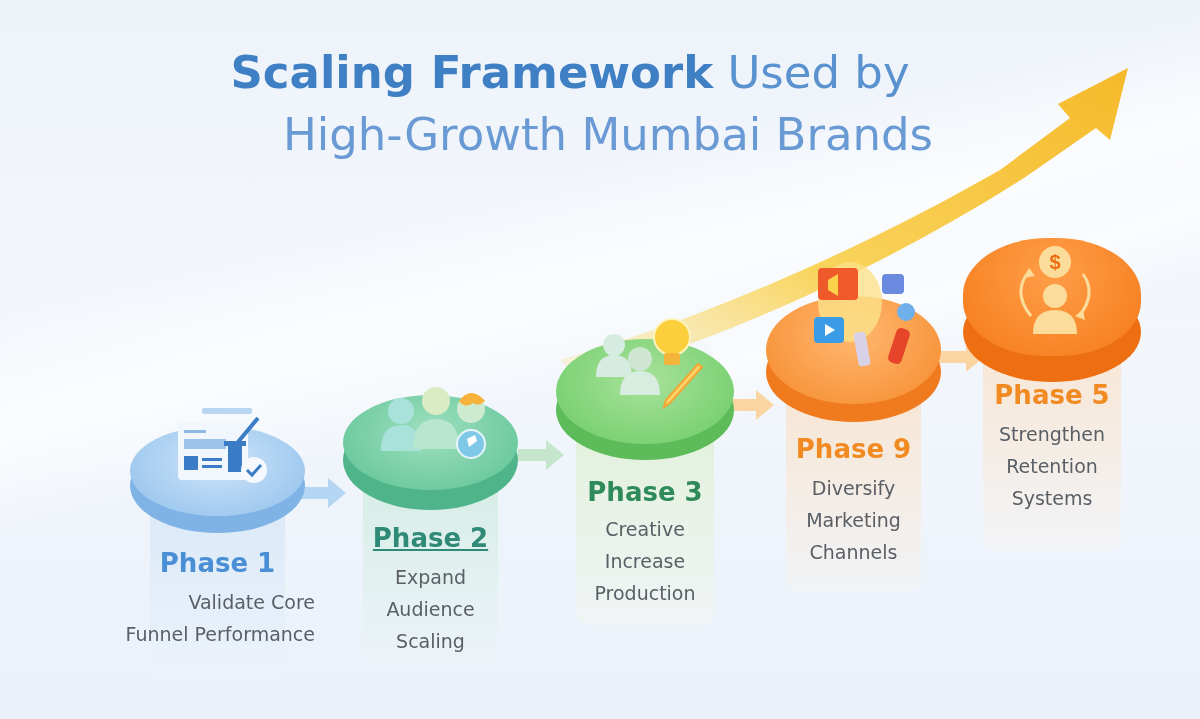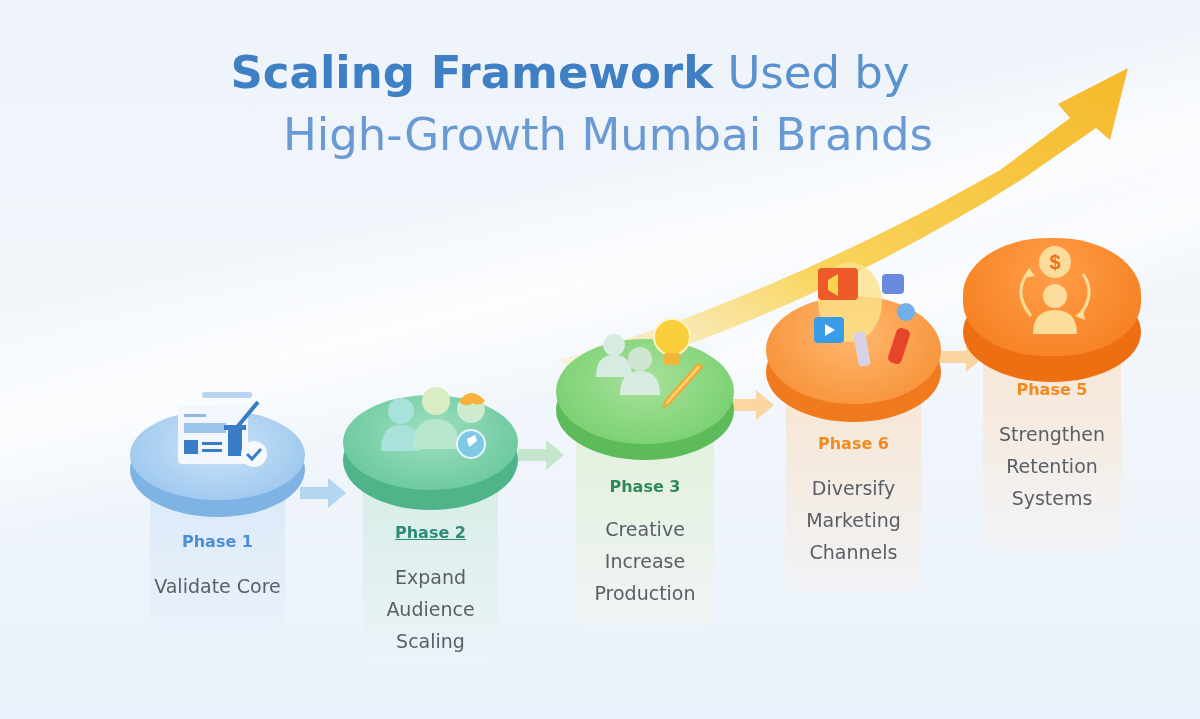--- a/index.html
+++ b/index.html
@@ -39,21 +39,21 @@
       position: absolute; left: 0; right: 0; top: 0;
       border-radius: 50%;
     }
     .phase .disc-top {
       position: absolute; left: 0; right: 0; top: 0;
       border-radius: 50%;
     }
     .phase .icon-wrap { position: absolute; }
     .phase .label {
       position: absolute; left: 0; right: 0; text-align: center;
-      font-weight: bold; font-size: 16px;
+      font-weight: bold; font-size: 26px;
     }
     .phase .desc {
       position: absolute; left: -10px; right: -10px; text-align: center;
       color: #5a5f66; font-size: 19px; line-height: 32px;
     }
     .connector {
       position: absolute; width: 46px; height: 30px;
     }
   </style>
 </head>
@@ -87,41 +87,42 @@
 <svg class="connector" style="left:518px;top:440px;" viewBox="0 0 46 30">
     <path d="M0,9 H28 V0 L46,15 L28,30 V21 H0 Z" fill="#bde3c4" opacity="0.85"></path>
   </svg>
 <svg class="connector" style="left:728px;top:390px;" viewBox="0 0 46 30">
     <path d="M0,9 H28 V0 L46,15 L28,30 V21 H0 Z" fill="#fbcf92" opacity="0.85"></path>
   </svg>
 <svg class="connector" style="left:938px;top:342px;" viewBox="0 0 46 30">
     <path d="M0,9 H28 V0 L46,15 L28,30 V21 H0 Z" fill="#fbcf92" opacity="0.85"></path>
   </svg>
 
-<div class="phase" style="left:130px;top:402px;width:175px;height:260px;">
+<div class="phase" style="left:130px;top:418px;width:175px;height:260px;">
   <div class="column" style="background:linear-gradient(180deg, rgba(200,222,244,0.6), rgba(240,246,252,0.2));"></div>
   <div class="disc" style="top:20px;height:95px;background:#7fb3e6;"></div>
   <div class="disc-top" style="top:8px;height:90px;background:radial-gradient(ellipse at 50% 40%, #cfe4f8, #8fc0ec);"></div>
   <svg class="icon-wrap" style="left:42px;top:-10px;width:100px;height:85px;" viewBox="0 0 100 85">
     <rect x="30" y="0" width="50" height="6" rx="2" fill="#b8d6f2"></rect>
     <rect x="6" y="14" width="70" height="58" rx="4" fill="#f2f7fd"></rect>
     <rect x="12" y="22" width="22" height="3" fill="#8fb8e2"></rect>
     <rect x="12" y="31" width="42" height="10" fill="#9cc4ea"></rect>
     <rect x="12" y="48" width="14" height="14" fill="#3b7cc6"></rect>
     <rect x="30" y="50" width="20" height="3" fill="#3b7cc6"></rect>
     <rect x="30" y="57" width="20" height="3" fill="#3b7cc6"></rect>
     <rect x="56" y="36" width="14" height="28" fill="#3b7cc6"></rect>
     <rect x="52" y="33" width="22" height="5" fill="#3b7cc6"></rect>
     <line x1="66" y1="34" x2="86" y2="10" stroke="#3b7cc6" stroke-width="4"></line>
     <circle cx="82" cy="62" r="13" fill="#f5f9fd"></circle>
     <path d="M75,62 l5,5 l9,-10" stroke="#3b7cc6" stroke-width="3" fill="none"></path>
   </svg>
   <div class="label" style="top:130px;color:#4a8fd6;">Phase 1</div>
-  <div class="desc" style="top:168px;">
+  <div class="desc" style="top:168px;text-align:right;">
     <div>Validate Core</div>
+    <div>Funnel Performance</div>
   </div>
 </div>
 
 <div class="phase" style="left:343px;top:385px;width:175px;height:280px;">
   <div class="column" style="background:linear-gradient(180deg, rgba(190,230,210,0.6), rgba(240,248,244,0.2));"></div>
   <div class="disc" style="top:25px;height:100px;background:#4fb48a;"></div>
   <div class="disc-top" style="top:10px;height:95px;background:radial-gradient(ellipse at 50% 40%, #9fe0c0, #5cc294);"></div>
   <svg class="icon-wrap" style="left:28px;top:-6px;width:130px;height:90px;" viewBox="0 0 130 90">
     <circle cx="30" cy="32" r="13" fill="#a9e2da"></circle>
     <path d="M10,72 q0,-26 20,-26 q20,0 20,26 z" fill="#a9e2da"></path>
@@ -169,21 +170,21 @@
     <ellipse cx="42" cy="40" rx="32" ry="40" fill="#fbe28a" opacity="0.8"></ellipse>
     <rect x="10" y="6" width="40" height="32" rx="4" fill="#ee5a2a"></rect>
     <path d="M20,18 l10,-6 v22 l-10,-6 z" fill="#fbd34a"></path>
     <rect x="74" y="12" width="22" height="20" rx="4" fill="#6a8ae0"></rect>
     <rect x="6" y="55" width="30" height="26" rx="4" fill="#3a9be6"></rect>
     <path d="M17,62 l10,6 l-10,6 z" fill="#fff"></path>
     <circle cx="98" cy="50" r="9" fill="#6fb0ea"></circle>
     <rect x="48" y="70" width="12" height="34" rx="3" fill="#d8d2e8" transform="rotate(-10 54 87)"></rect>
     <rect x="84" y="66" width="14" height="36" rx="5" fill="#e6452a" transform="rotate(18 91 84)"></rect>
   </svg>
-  <div class="label" style="top:152px;color:#f28a22;">Phase 6</div>
+  <div class="label" style="top:152px;color:#f28a22;">Phase 9</div>
   <div class="desc" style="top:190px;">
     <div>Diversify</div>
     <div>Marketing</div>
     <div>Channels</div>
   </div>
 </div>
 
 <div class="phase" style="left:963px;top:232px;width:178px;height:320px;">
   <div class="column" style="background:linear-gradient(180deg, rgba(252,212,170,0.6), rgba(252,244,236,0.25));"></div>
   <div class="disc" style="top:50px;height:100px;background:#ee6e12;"></div>

